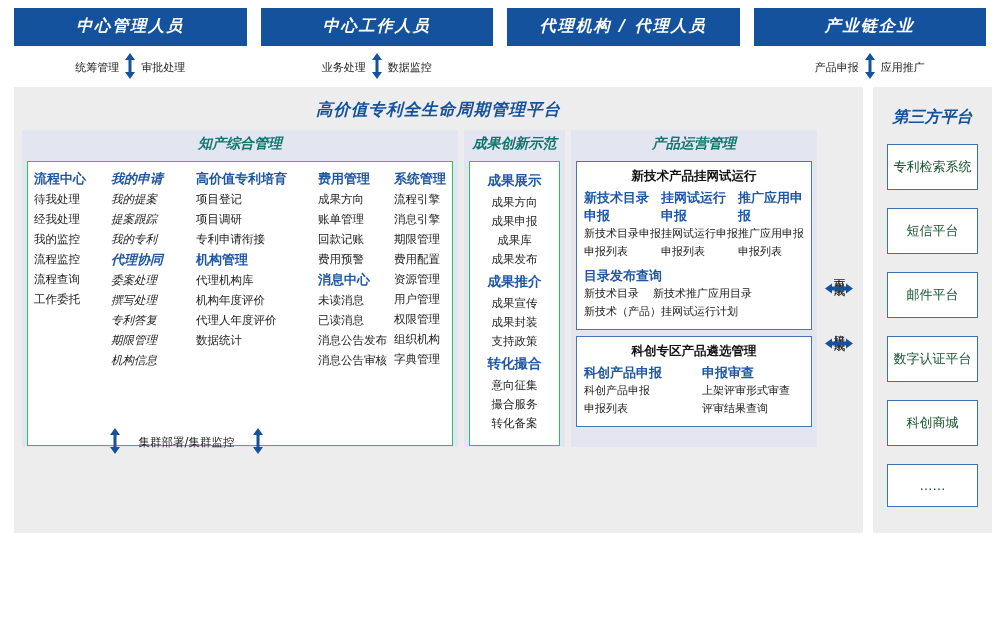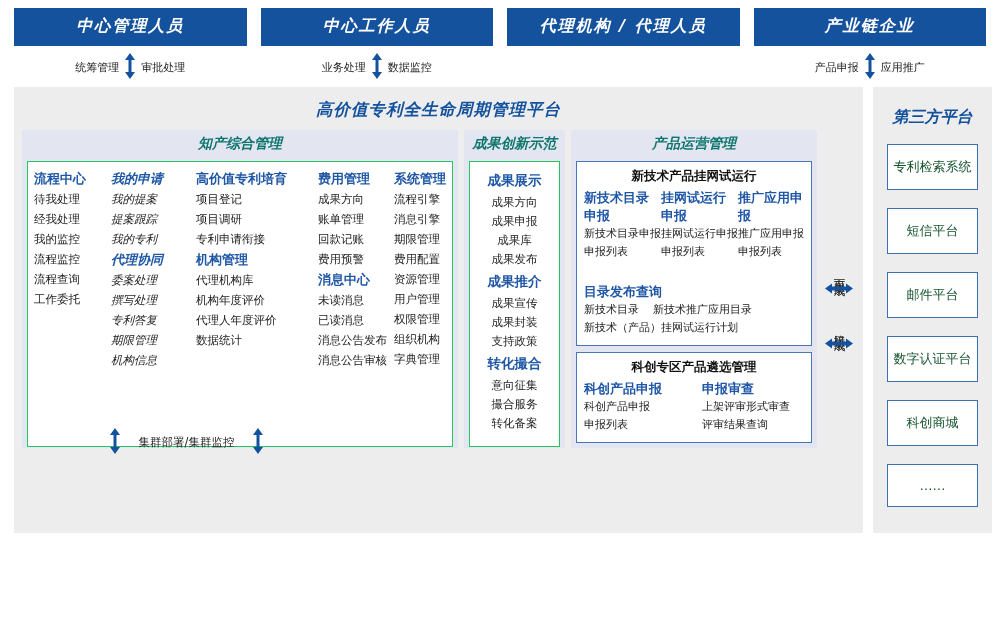--- a/index.html
+++ b/index.html
@@ -269,21 +269,21 @@
                 <div class="hd">挂网试运行申报</div>
                 <div class="it">挂网试运行申报</div>
                 <div class="it">申报列表</div>
               </div>
               <div class="sb-col">
                 <div class="hd">推广应用申报</div>
                 <div class="it">推广应用申报</div>
                 <div class="it">申报列表</div>
               </div>
             </div>
-            <div class="sb-cols" style="margin-top:22px;">
+            <div class="sb-cols" style="margin-top:6px;">
               <div class="sb-col" style="flex:0 0 206px;">
                 <div class="hd">目录发布查询</div>
                 <div class="wide-row">
                   <div class="it">新技术目录</div>
                   <div class="it">新技术推广应用目录</div>
                 </div>
                 <div class="it">新技术（产品）挂网试运行计划</div>
               </div>
             </div>
           </div>

